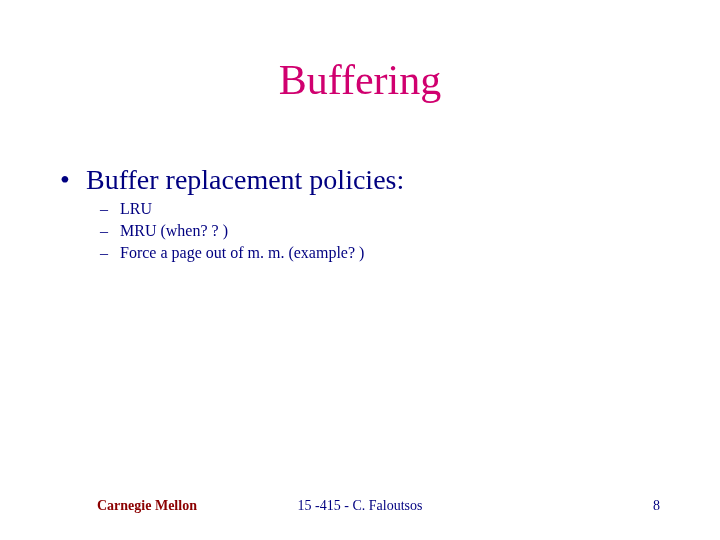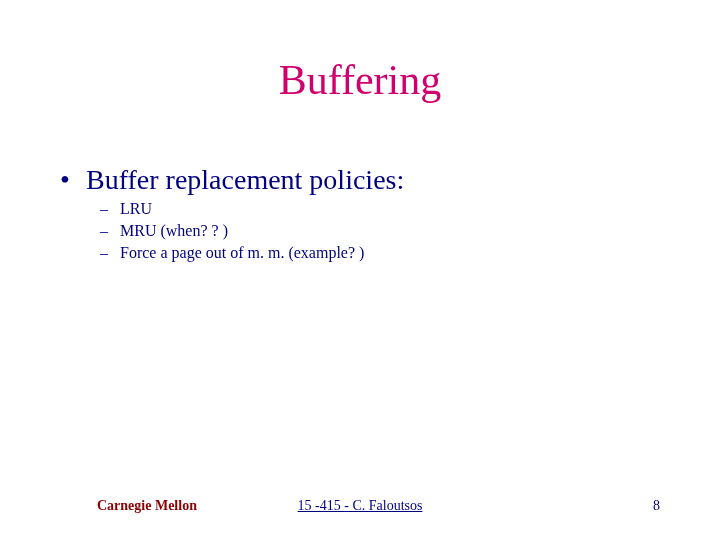--- a/index.html
+++ b/index.html
@@ -66,21 +66,20 @@
     font-weight: bold;
     margin-left: 37px;
   }
   .footer-center {
     position: absolute;
     left: 0;
     width: 100%;
     text-align: center;
     bottom: 0;
     color: #000080;
-    text-decoration: underline;
   }
   .footer-right {
     position: absolute;
     right: 60px;
     bottom: 0;
     color: #000080;
   }
 </style>
 </head>
 <body>

